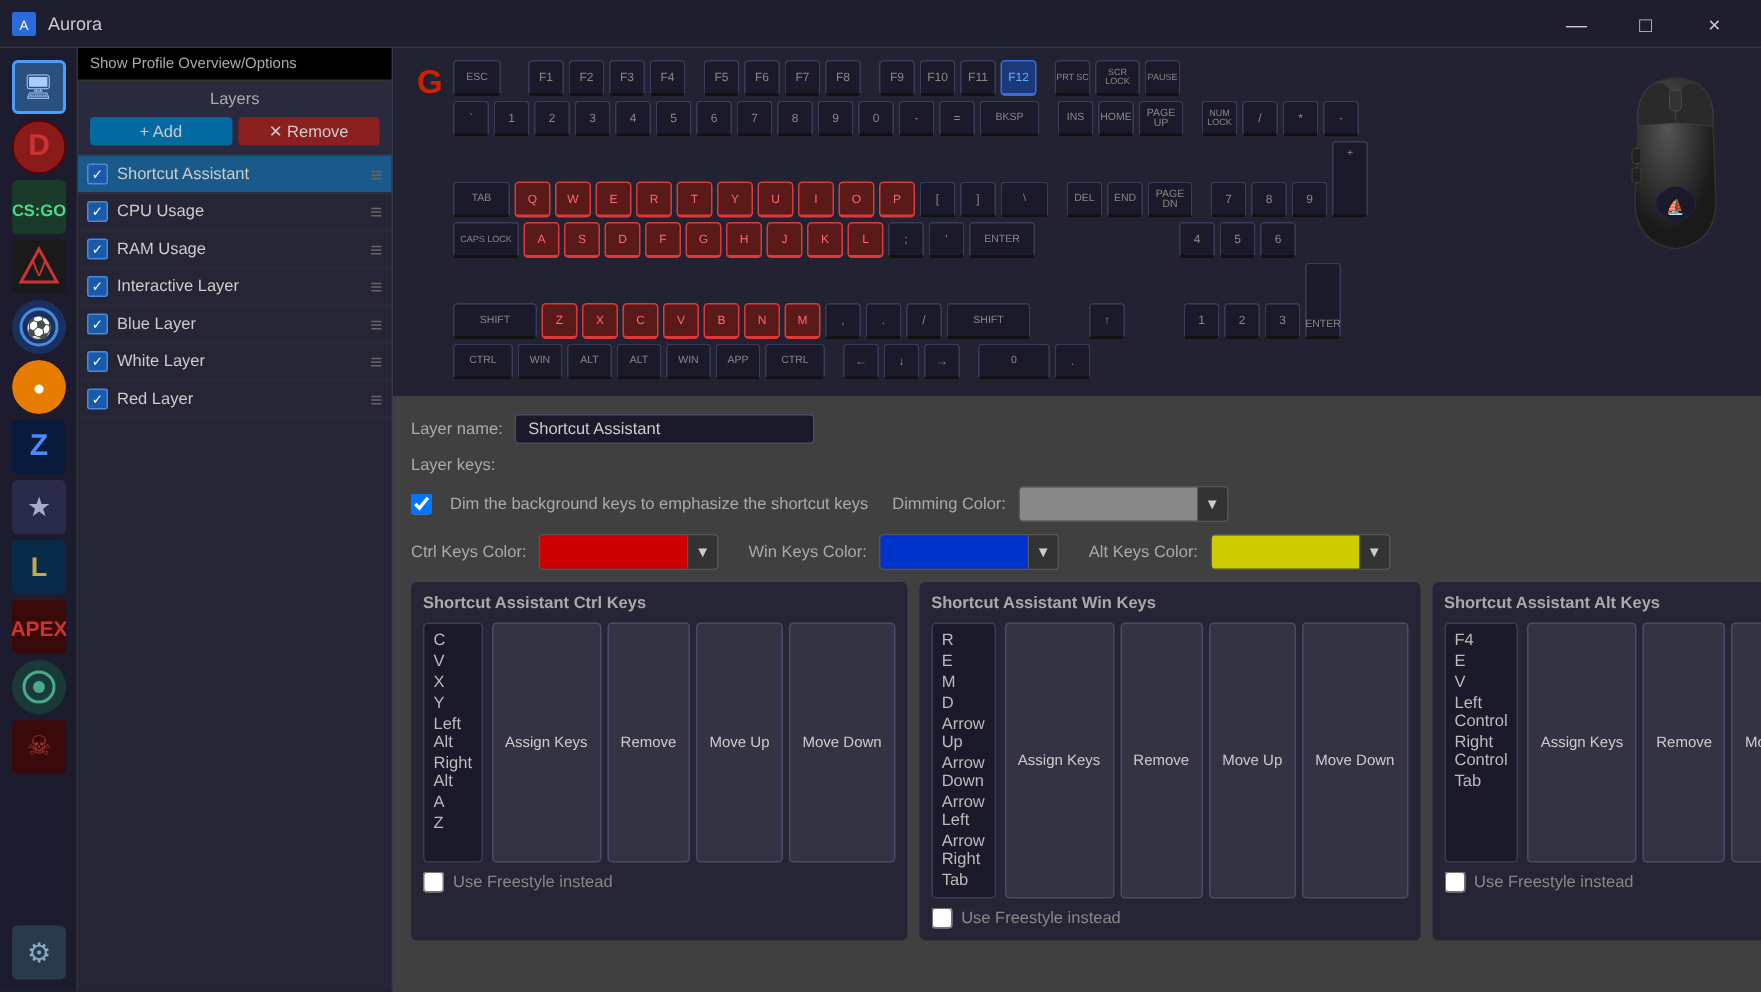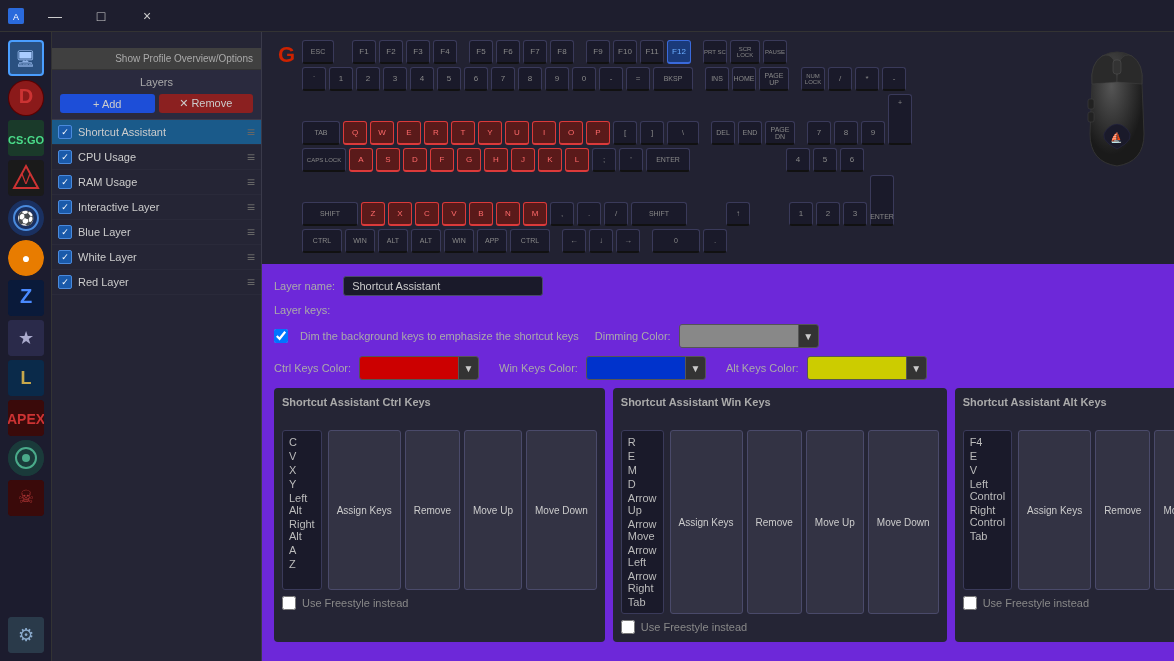--- a/index.html
+++ b/index.html
@@ -18,21 +18,21 @@
     
     .sidebar-icons { width: 52px; background: #1c1c2e; display: flex; flex-direction: column; align-items: center; padding: 8px 0; gap: 4px; border-right: 1px solid #333; }
     .sidebar-icon { width: 36px; height: 36px; border-radius: 4px; display: flex; align-items: center; justify-content: center; cursor: pointer; overflow: hidden; }
     .sidebar-icon.active { border: 2px solid #4a9eff; }
     
     
     .layers-panel { width: 210px; background: #252535; border-right: 1px solid #3a3a4a; display: flex; flex-direction: column; }
     .layers-header { background: #2a2a3e; padding: 6px 8px; border-bottom: 1px solid #3a3a4a; }
     .layers-title-bar { display: flex; align-items: flex-start; justify-content: center; margin-bottom: 6px; color: #aaa; font-size: 11px; }
     .layers-actions { display: flex; gap: 4px; }
-    .layers-add-btn { background: #1d4ed8; color: #ccc; border: none; padding: 3px 10px; border-radius: 3px; cursor: pointer; font-size: 11px; display: flex; align-items: flex-end; gap: 4px; flex: 1; justify-content: center; }
+    .layers-add-btn { background: #0369a1; color: #ccc; border: none; padding: 3px 10px; border-radius: 3px; cursor: pointer; font-size: 11px; display: flex; align-items: flex-end; gap: 4px; flex: 1; justify-content: center; }
     .layers-remove-btn { background: #8B2020; color: #ccc; border: none; padding: 3px 10px; border-radius: 3px; cursor: pointer; font-size: 11px; display: flex; align-items: center; gap: 4px; flex: 1; justify-content: center; }
     .layer-item { display: flex; align-items: center; padding: 4px 6px; cursor: pointer; border-bottom: 1px solid #2a2a3a; }
     .layer-item.active { background: #1a5a8a; }
     .layer-checkbox { width: 14px; height: 14px; background: #1a5aaa; border: 1px solid #4a8adc; border-radius: 2px; margin-right: 6px; display: flex; align-items: center; justify-content: center; flex-shrink: 0; }
     .layer-checkbox::after { content: '✓'; color: white; font-size: 9px; }
     .layer-name { flex: 1; font-size: 11px; color: #ccc; }
     .layer-menu-icon { color: #666; font-size: 14px; }
     
     
     .main-content { flex: 1; background: #2a2a3c; display: flex; flex-direction: column; overflow: hidden; }
@@ -41,58 +41,59 @@
     .keyboard-area { background: #222232; padding: 8px 12px; flex-shrink: 0; position: relative; }
     
     
     .kb-row { display: flex; gap: 3px; margin-bottom: 3px; align-items: flex-end; }
     .key { background: #1a1a2a; border: 1px solid #3a3a5a; border-bottom: 2px solid #111; border-radius: 3px; color: #888; font-size: 8px; display: flex; align-items: center; justify-content: center; text-align: center; min-height: 24px; cursor: pointer; flex-shrink: 0; }
     .key.std { min-width: 24px; width: 24px; }
     .key.highlighted-blue { background: #1a3a7a; border-color: #3a6adc; color: #6aadff; }
     .key.highlighted-red { background: #5a1a1a; border-color: #dc3a3a; color: #ff6a6a; }
     
     
-    .settings-panel { flex: 1; background: #6d28d9; padding: 12px; overflow-y: auto; }
+    .settings-panel { flex: 1; background: #404040; padding: 12px; overflow-y: auto; }
     .settings-row { display: flex; align-items: center; margin-bottom: 8px; gap: 8px; }
     .settings-label { color: #aaa; font-size: 11px; white-space: nowrap; }
     .settings-input { background: #1a1a2a; border: 1px solid #4a4a6a; color: #ccc; padding: 3px 8px; border-radius: 3px; font-size: 11px; width: 200px; }
     .settings-select { background: #1a1a2a; border: 1px solid #4a4a6a; color: #ccc; padding: 3px 8px; border-radius: 3px; font-size: 11px; width: 200px; }
     .settings-checkbox { width: 14px; height: 14px; margin-right: 4px; }
     
     .color-btn { height: 24px; border: 1px solid #555; border-radius: 3px; cursor: pointer; display: flex; align-items: center; }
     .color-swatch { height: 22px; flex: 1; border-radius: 2px 0 0 2px; }
     .color-dropdown { width: 20px; height: 22px; background: #333; border-left: 1px solid #555; border-radius: 0 2px 2px 0; display: flex; align-items: center; justify-content: center; color: #ccc; font-size: 10px; }
     
     .dimming-color-btn { height: 24px; width: 140px; border: 1px solid #555; border-radius: 3px; cursor: pointer; display: flex; align-items: center; }
     .dimming-swatch { height: 22px; flex: 1; background: #888; border-radius: 2px 0 0 2px; }
     
     
     .shortcut-panels { display: flex; gap: 8px; margin-top: 8px; }
     .shortcut-panel { flex: 1; background: #252535; border-radius: 4px; padding: 8px; }
-    .shortcut-panel-title { color: #aaa; font-size: 11px; margin-bottom: 22px; font-weight: bold; }
+    .shortcut-panel-title { color: #aaa; font-size: 11px; margin-bottom: 7px; font-weight: bold; }
     .shortcut-panel-body { display: flex; gap: 6px; }
     .shortcut-key-list { flex: 1; background: #1a1a2a; border: 1px solid #3a3a5a; border-radius: 3px; padding: 4px; min-height: 160px; }
     .shortcut-key-item { color: #bbb; font-size: 11px; padding: 1px 2px; }
     .shortcut-actions { display: flex; flex-direction: row; gap: 4px; }
     .action-btn { background: #333344; border: 1px solid #4a4a6a; color: #ccc; padding: 3px 8px; border-radius: 3px; cursor: pointer; font-size: 10px; white-space: nowrap; }
     
     .freestyle-row { display: flex; align-items: center; margin-top: 6px; gap: 6px; }
     .freestyle-checkbox { width: 14px; height: 14px; }
     .freestyle-label { color: #888; font-size: 11px; }
   </style>
 </head>
 <body>
 
 <div class="titlebar">
   <div class="titlebar-icon">
     <svg width="16" height="16" viewBox="0 0 16 16">
         <rect width="16" height="16" fill="#2a6adc" rx="2"></rect>
         <text x="8" y="12" text-anchor="middle" fill="white" font-size="9">A</text>
       </svg>
   </div>
+  <span class="titlebar-title">Aurora</span>
   <div class="titlebar-controls">
     <button class="titlebar-btn">—</button>
     <button class="titlebar-btn">□</button>
     <button class="titlebar-btn close">×</button>
   </div>
 </div>
 
 <div class="main-layout">
 
   <div class="sidebar-icons">
@@ -169,21 +170,21 @@
     <div style="flex:1;"></div>
     <div class="sidebar-icon" style="background:#2a3a4a; width:36px; height:36px; border-radius:4px; overflow:hidden;">
       <svg width="36" height="36" viewBox="0 0 36 36">
           <rect width="36" height="36" fill="#2a3a4a"></rect>
           <text x="18" y="24" text-anchor="middle" fill="#8aaacc" font-size="18">⚙</text>
         </svg>
     </div>
   </div>
 
   <div class="layers-panel">
-    <div style="background:#404040; padding:5px 8px; text-align:right; border-bottom:1px solid #333; font-size:10px; color:#aaa; cursor:pointer;margin-top:16px;">Show Profile Overview/Options</div>
+    <div style="background:#000000; padding:5px 8px; text-align:left; border-bottom:1px solid #333; font-size:10px; color:#aaa; cursor:pointer;">Show Profile Overview/Options</div>
     <div class="layers-header">
       <div class="layers-title-bar">
         <span>Layers</span>
       </div>
       <div class="layers-actions">
         <button class="layers-add-btn">
           <span>+ Add</span>
         </button>
         <button class="layers-remove-btn">
           <span>✕ Remove</span>
@@ -474,21 +475,21 @@
     </div>
           <div class="shortcut-panel">
       <div class="shortcut-panel-title">Shortcut Assistant Win Keys</div>
       <div class="shortcut-panel-body">
         <div class="shortcut-key-list">
                 <div class="shortcut-key-item">R</div>
                 <div class="shortcut-key-item">E</div>
                 <div class="shortcut-key-item">M</div>
                 <div class="shortcut-key-item">D</div>
                 <div class="shortcut-key-item">Arrow Up</div>
-                <div class="shortcut-key-item">Arrow Move</div>
+                <div class="shortcut-key-item">Arrow Down</div>
                 <div class="shortcut-key-item">Arrow Left</div>
                 <div class="shortcut-key-item">Arrow Right</div>
                 <div class="shortcut-key-item">Tab</div>
               </div>
         <div class="shortcut-actions">
           <button class="action-btn">Assign Keys</button>
           <button class="action-btn">Remove</button>
           <button class="action-btn">Move Up</button>
           <button class="action-btn">Move Down</button>
         </div>

